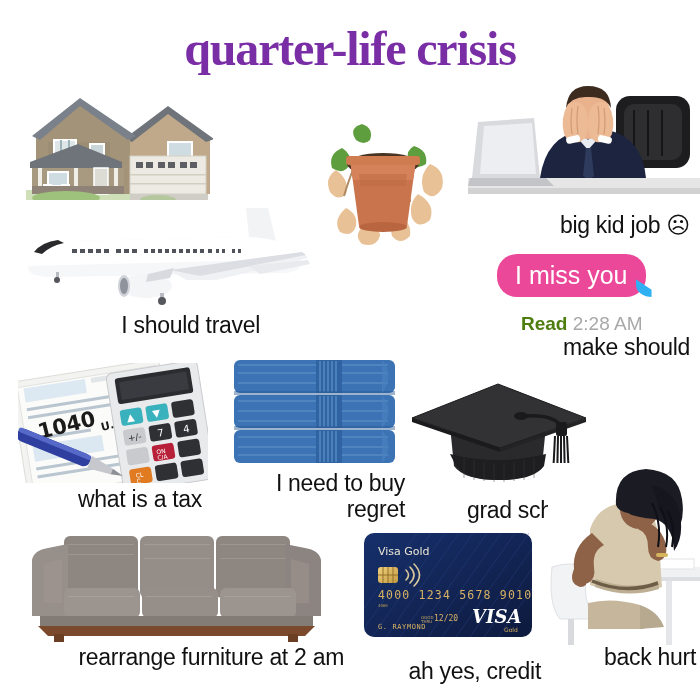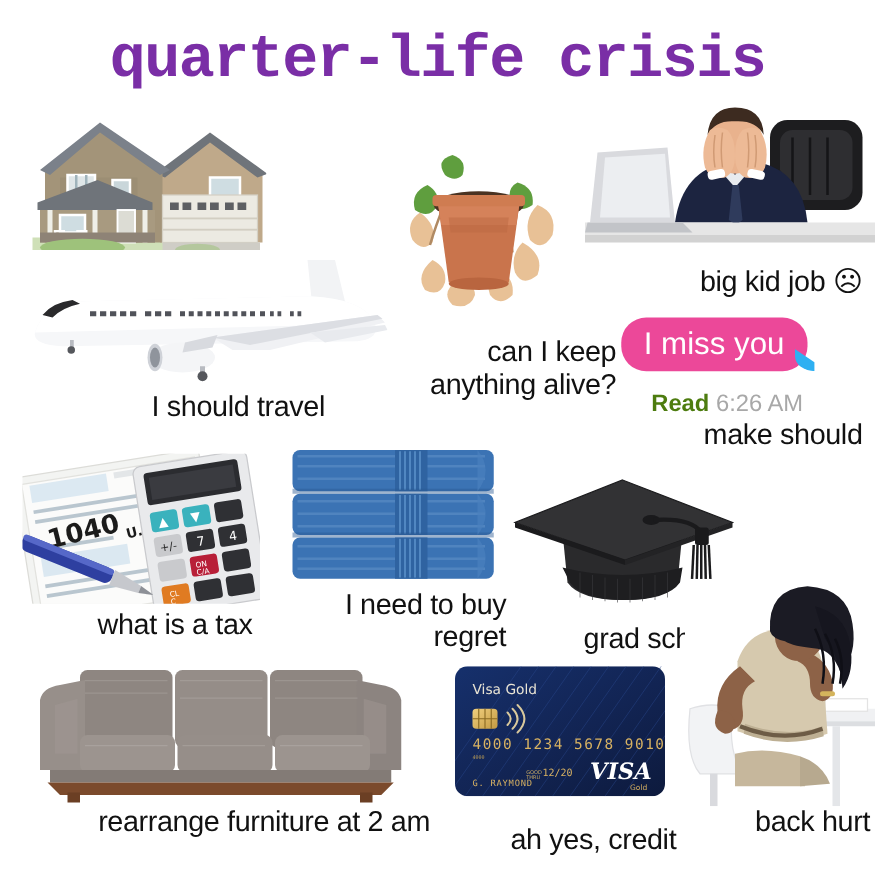--- a/index.html
+++ b/index.html
@@ -20,21 +20,21 @@
     line-height:26px;
     letter-spacing:-0.3px;
     white-space:pre;
     text-align:right;
   }
   #title{
     position:absolute;
     left:0;right:0;top:23px;
     text-align:center;
     color:#7a2ea6;
-    font-family:Liberation Mono, monospace;
+    font-family:Liberation Serif, serif;
     font-weight:bold;
     font-size:48px;
     letter-spacing:-1.2px;
     line-height:52px;
   }
   
   #bubble{
     position:absolute;
     left:497px;top:254px;
     background:#ec4899;
@@ -153,22 +153,20 @@
         <path d="M38 50 q-8 20 -12 34"></path>
       </g>
 
       <path d="M32 48 l66 0 l-9 66 l-48 0 z" fill="#c9744c"></path>
       <path d="M32 48 l66 0 l-3 20 l-60 0 z" fill="#d5825a"></path>
       <rect x="28" y="44" width="74" height="9" rx="3" fill="#cf7c51"></rect>
       <path d="M41 62 l48 0 l-1.5 12 l-45 0z" fill="#bb6841" opacity="0.5"></path>
       <ellipse cx="65" cy="115" rx="24" ry="5" fill="#b9653f"></ellipse>
     </svg>
   </div>
-  <div class="cap" style="left:318px;top:268px;width:175px;">can I keep
-anything alive?</div>
 
   <div class="abs" style="left:468px;top:78px;width:232px;height:130px;">
     <svg width="232" height="130" viewBox="0 0 232 130">
       <rect width="232" height="130" fill="#ffffff"></rect>
 
       <rect x="148" y="18" width="74" height="72" rx="14" fill="#1d1d1f"></rect>
       <rect x="156" y="26" width="58" height="56" rx="10" fill="#2e2e31"></rect>
       <g stroke="#151517" stroke-width="2">
         <line x1="166" y1="32" x2="166" y2="78"></line>
         <line x1="180" y1="32" x2="180" y2="78"></line>
@@ -260,21 +258,21 @@
       <rect x="36" y="72" width="3" height="8" fill="#b8bbc1"></rect>
       <circle cx="37" cy="80" r="3" fill="#55575c"></circle>
     </svg>
   </div>
   <div class="cap" style="left:60px;top:312px;width:200px;">I should travel</div>
 
   <div id="bubble">
     <span>I miss you</span>
   </div>
   <div id="readline">
-    <b>Read</b><span>&nbsp;</span><span>6:26 AM</span>
+    <b>Read</b><span>&nbsp;</span><span>2:28 AM</span>
   </div>
   <div class="cap" style="left:505px;top:334px;width:185px;">make should</div>
 
   <div class="abs" style="left:18px;top:363px;width:190px;height:120px;">
     <svg width="190" height="120" viewBox="0 0 190 120">
       <rect width="190" height="120" fill="#ffffff"></rect>
 
       <g transform="rotate(-9 95 60)">
         <rect x="0" y="4" width="150" height="116" fill="#f3f4f2" stroke="#dcdcd8"></rect>
         <rect x="6" y="10" width="140" height="110" fill="#fbfbfa" stroke="#e2e2de"></rect>

